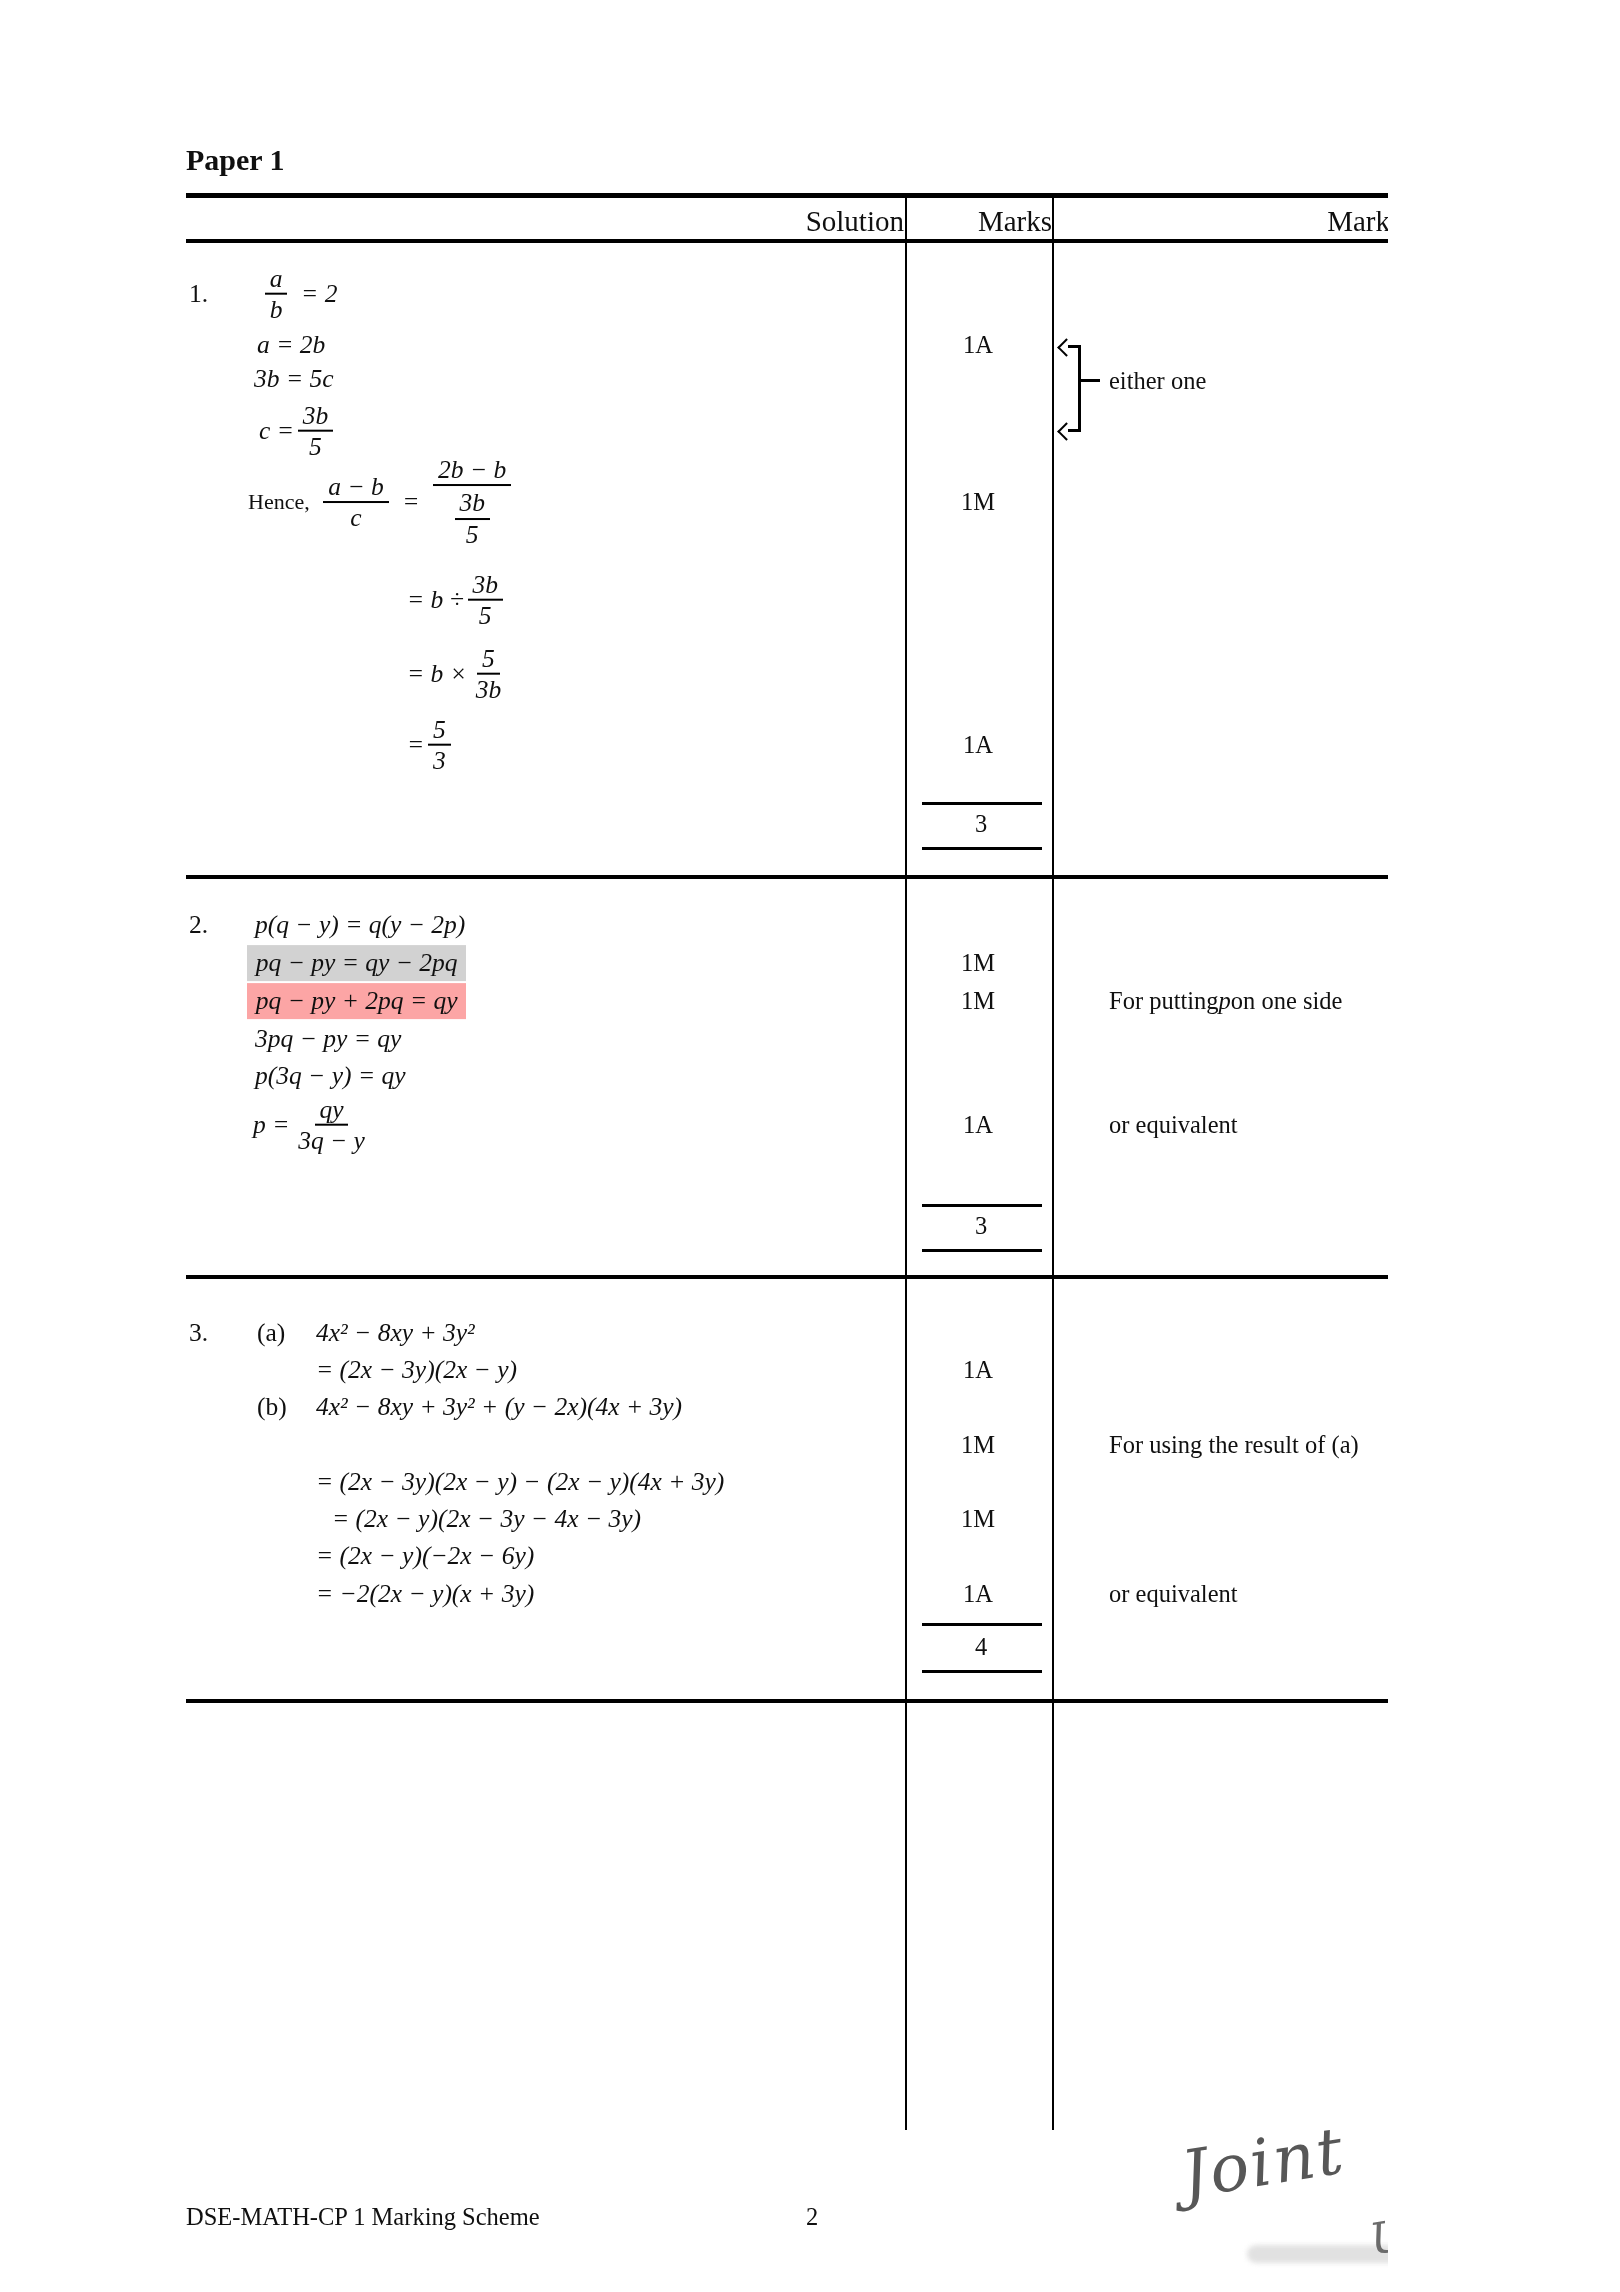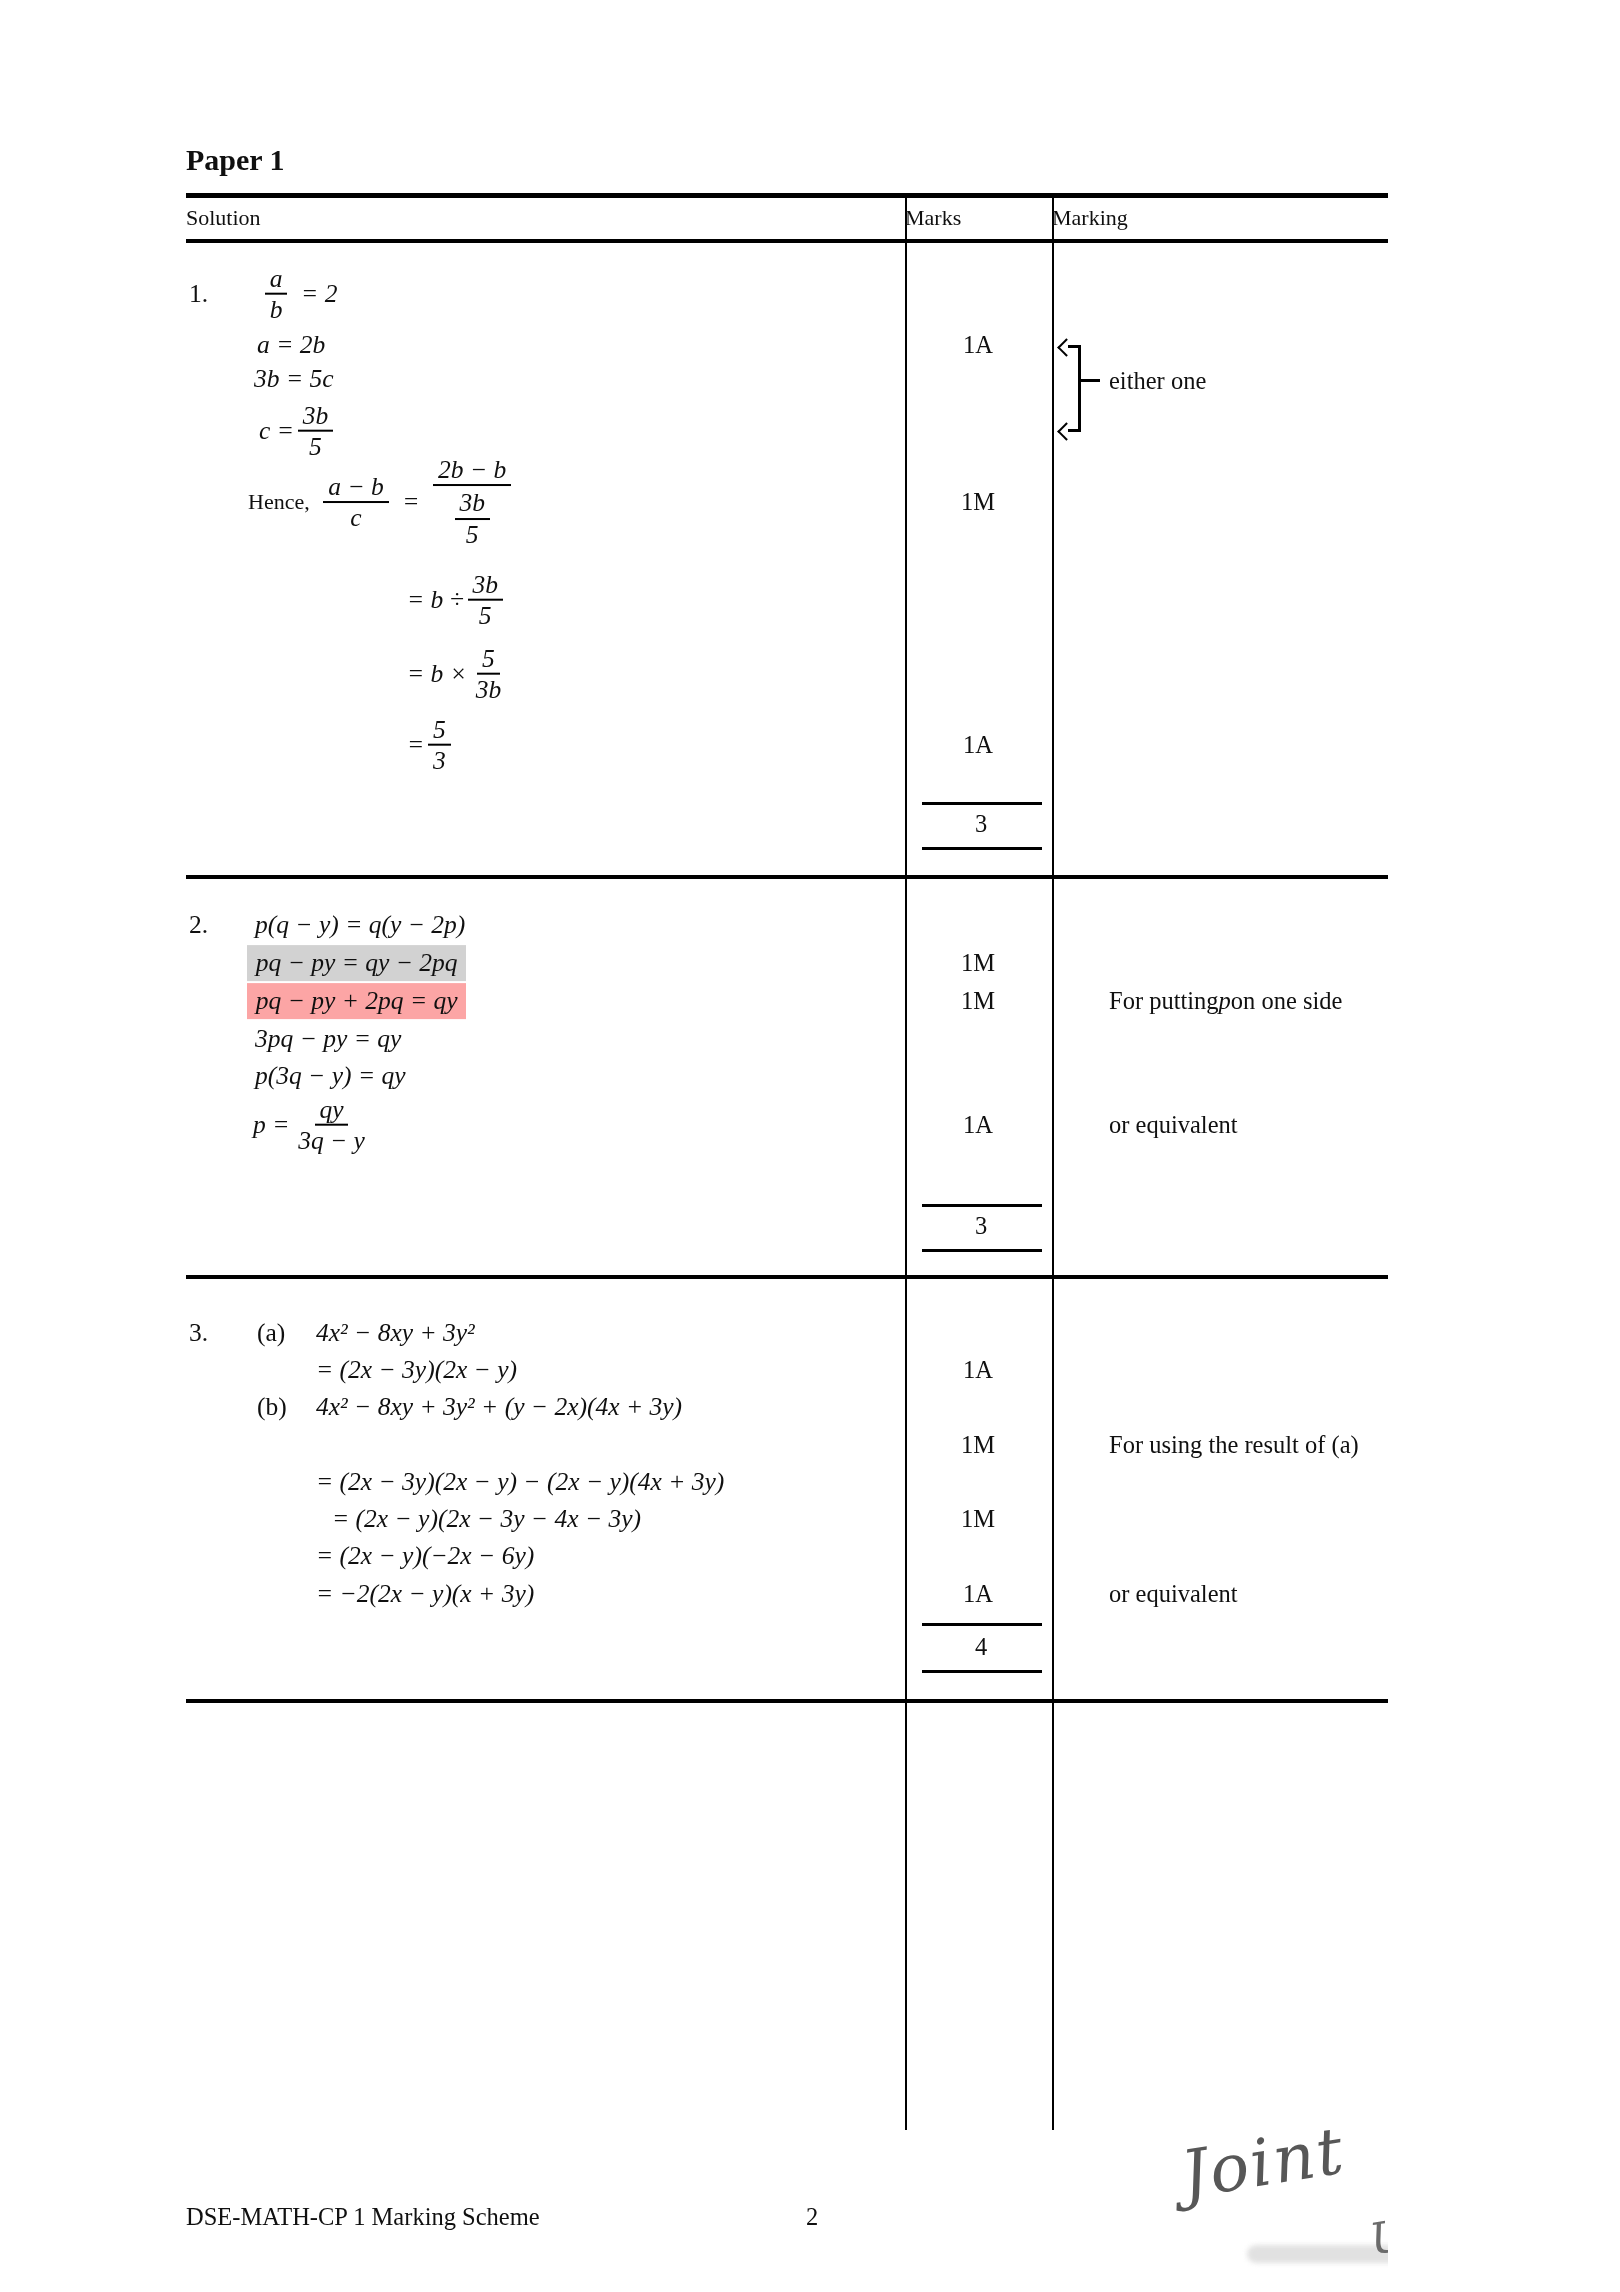--- a/index.html
+++ b/index.html
@@ -1,21 +1,21 @@
 <!DOCTYPE html>
 <html><head>
 <meta charset="utf-8">
 <style>
   html,body{margin:0;padding:0;background:#fff;}
   .page{position:relative;width:1388px;height:2293px;background:#ffffff;overflow:hidden;
         font-family:"Liberation Serif",serif;color:#101010;text-decoration:underline;}
   .hline{position:absolute;background:#000;height:3.9px;}
   .vline{position:absolute;background:#000;width:2px;}
   .title{position:absolute;font-weight:bold;font-size:30px;}
-  .hdr{position:absolute;font-size:22px;text-align:left;}
+  .hdr{position:absolute;font-size:29px;text-align:right;}
   
   .row{position:absolute;display:flex;align-items:center;white-space:nowrap;
        transform:translateY(-50%);}
   .m{font-style:italic;font-size:25.5px;font-family:"Liberation Serif",serif;}
   .rm{font-style:normal;font-size:24.5px;font-family:"Liberation Serif",serif;text-align:right;}
   .num{position:absolute;transform:translateY(-50%);font-size:25.5px;}
   .mark{position:absolute;transform:translate(-50%,-50%);font-size:24.5px;}
   
   .fr{display:inline-flex;flex-direction:column;align-items:center;margin:0 3.9px;}
   .fr .n{border-bottom:2px solid #000;padding:0 4.9px;line-height:1.15;text-align:center;}

